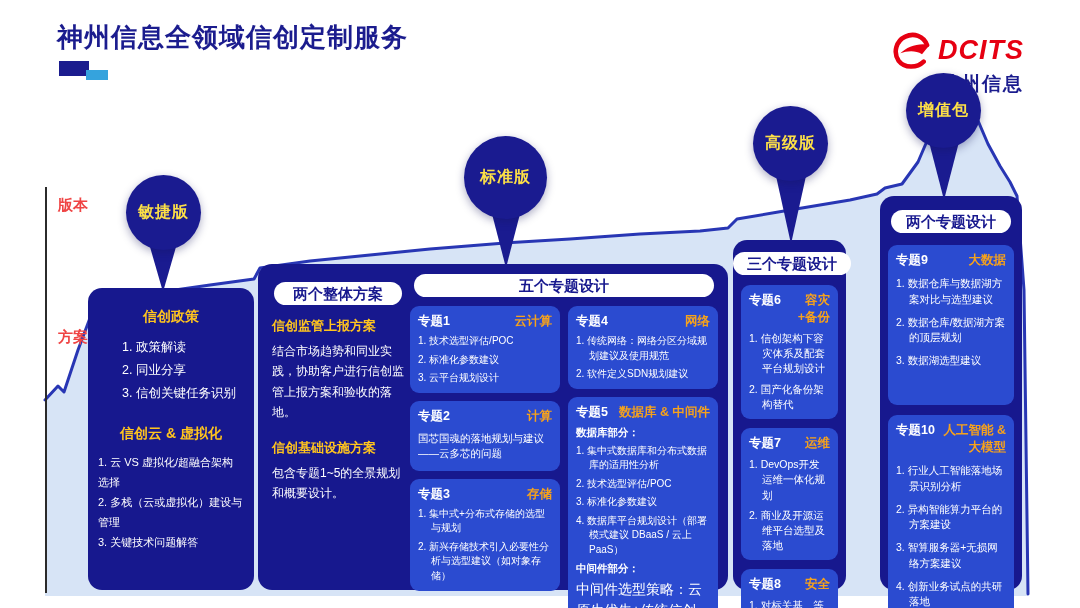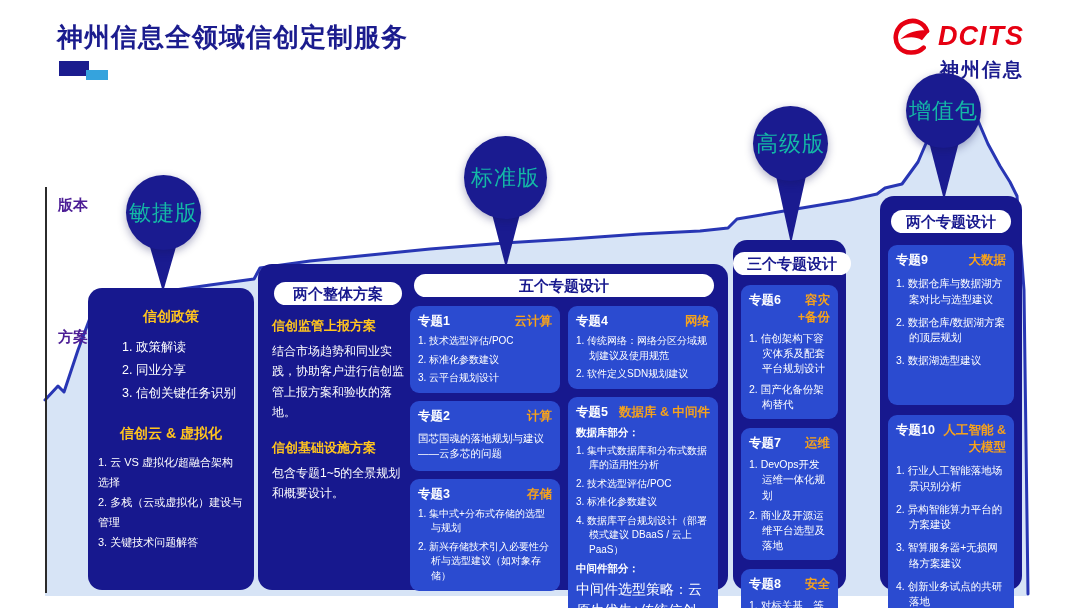--- a/index.html
+++ b/index.html
@@ -8,34 +8,34 @@
   .stage { position:relative; width:1080px; height:608px; background:#fff; overflow:hidden; }
 
   
   .mountain { position:absolute; left:0; top:0; z-index:1; }
 
   
   .title { position:absolute; left:57px; top:20px; z-index:3; font-size:26px; font-weight:800; color:#1b1c8e; letter-spacing:1px; }
   .deco1 { position:absolute; left:59px; top:61px; width:30px; height:15px; background:#1b1c8e; z-index:3; }
   .deco2 { position:absolute; left:86px; top:70px; width:22px; height:10px; background:#35a3dd; z-index:3; }
 
-  .logo { position:absolute; right:38px; top:16px; z-index:3; width:150px; }
+  .logo { position:absolute; right:38px; top:30px; z-index:3; width:150px; }
   .logo-row { display:flex; align-items:center; gap:6px; }
   .logo-icon { width:40px; height:40px; }
   .logo-brand { font-size:27px; font-weight:800; font-style:italic; color:#e60012; letter-spacing:1px; }
   .logo-name { font-size:19px; font-weight:700; color:#1b1c8e; margin-left:48px; margin-top:1px; letter-spacing:2px; }
 
   
   .axis-line { position:absolute; left:45px; top:187px; width:2px; height:406px; background:#2b2b2b; z-index:2; }
-  .axis-label { position:absolute; z-index:3; font-size:15px; font-weight:800; color:#4c1d95; }
+  .axis-label { position:absolute; z-index:3; font-size:15px; font-weight:800; color:#ef4444; }
   .axis-version { left:58px; top:196px; }
   .axis-plan { left:58px; top:328px; }
 
   
-  .marker { position:absolute; border-radius:50%; background:#1a1b90; color:#14b8a6; display:flex; align-items:center; justify-content:center; font-weight:400; font-size:22px; z-index:6; box-shadow:0 3px 8px rgba(20,20,90,.35); letter-spacing:1px; }
+  .marker { position:absolute; border-radius:50%; background:#1a1b90; color:#fde047; display:flex; align-items:center; justify-content:center; font-weight:700; font-size:16px; z-index:6; box-shadow:0 3px 8px rgba(20,20,90,.35); letter-spacing:1px; }
   .tail { position:absolute; background:#1a1b90; clip-path:polygon(0 0,100% 0,50% 100%); z-index:5; }
 
   
   .panel { position:absolute; background:#17188e; border-radius:14px; z-index:4; color:#fff; }
   .pill { background:#fff; color:#17188e; font-weight:800; border-radius:12px; text-align:center; font-size:15px; height:23px; line-height:23px; }
 
   
   .h-yellow { color:#ffc41e; font-weight:800; text-align:center; font-size:14px; }
   .p1-sec1-items { margin:10px 0 0 34px; font-size:12.5px; line-height:1.85; }
   .p1-sec2-items { margin:10px 10px 0 10px; font-size:11px; line-height:1.8; }

